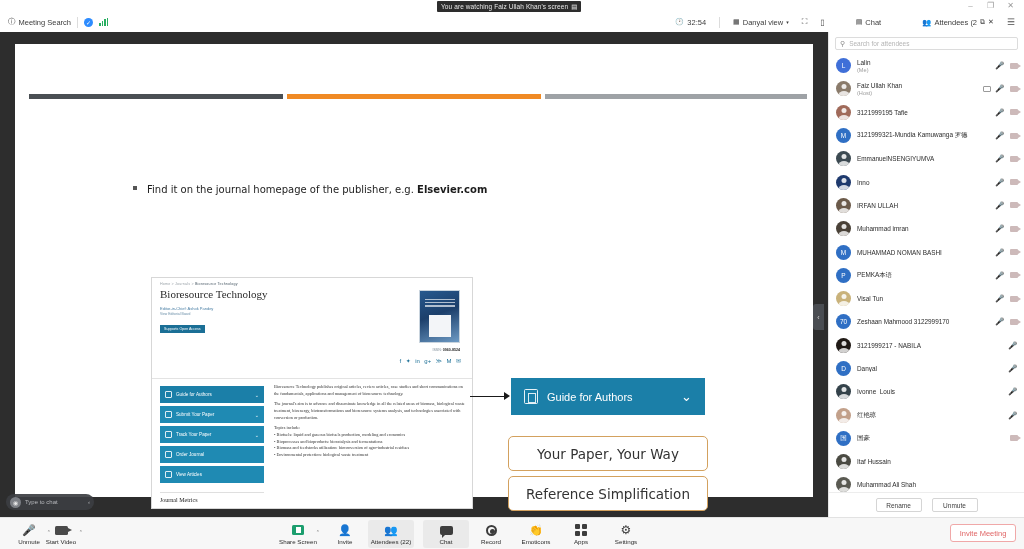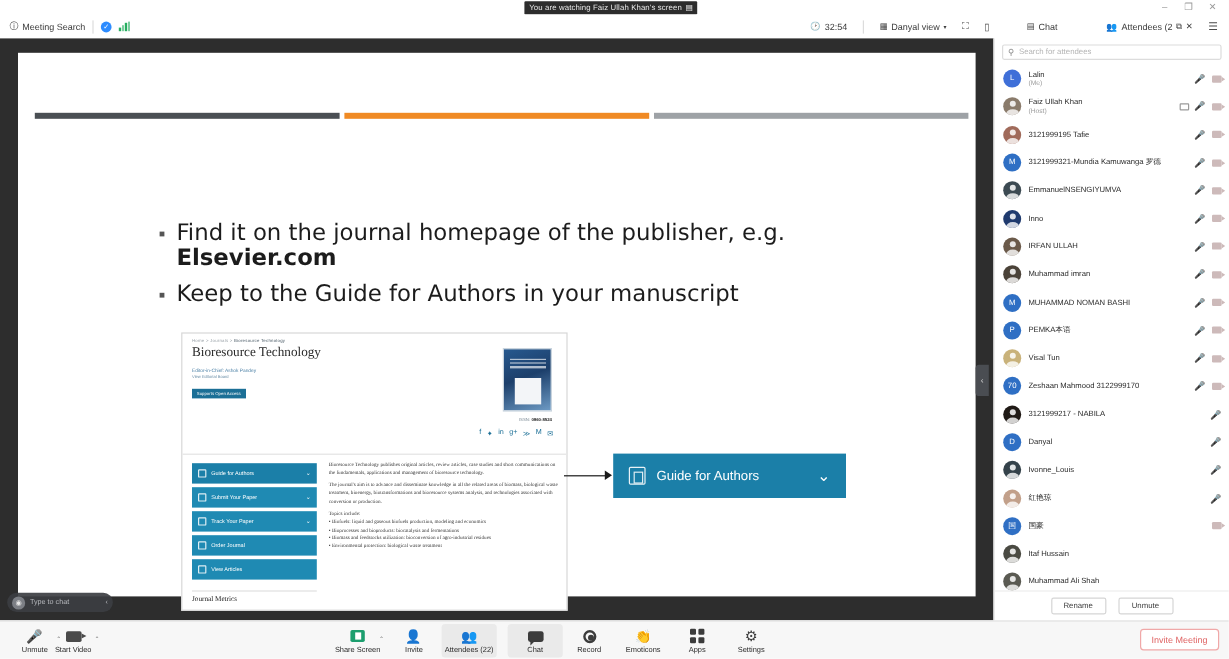--- a/index.html
+++ b/index.html
@@ -59,21 +59,21 @@
   .rule.grey { width: 262px; background: #9ea2a6; }
 
   .slide-title {
     position: absolute; left: 72px; top: 92px;
     font-family: "DejaVu Sans", sans-serif;
     font-size: 19px; font-weight: bold; color: #1e3668; letter-spacing: -0.3px;
   }
   .bullets { position: absolute; left: 118px; top: 140px; width: 600px; }
   .bullet { display: flex; gap: 10px; align-items: baseline; margin-bottom: 9px; }
   .bullet .sq { width: 4px; height: 4px; background: #555; flex: 0 0 auto; transform: translateY(-3px); }
-  .bullet .txt { font-family: "DejaVu Sans", sans-serif; font-size: 19px; color: #1c1c1c; line-height: 1.1; }
+  .bullet .txt { font-family: "DejaVu Sans", sans-serif; font-size: 10px; color: #1c1c1c; line-height: 1.1; }
   .bullet .txt b { font-weight: bold; }
 
   
   .jmock {
     position: absolute; left: 136px; top: 233px; width: 322px; height: 232px;
     background: #ffffff; border: 1px solid #d7d7d7; overflow: hidden;
   }
   .jm-crumb { font-size: 3.6px; color: #9aa2a8; padding: 4px 0 0 8px; letter-spacing: .2px; }
   .jm-crumb b { color: #4a5a66; font-weight: normal; }
   .jm-title { font-family: "Liberation Serif", serif; font-size: 11px; color: #2a2a2a; padding: 2px 0 0 8px; }
@@ -320,24 +320,20 @@
         <div class="rule orange"></div>
         <div class="rule grey"></div>
       </div>
 
 
       <div class="bullets">
         <div class="bullet">
           <span class="sq"></span>
           <span class="txt"><span>Find it on the journal homepage of the publisher, e.g. </span><b>Elsevier.com</b></span>
         </div>
-        <div class="bullet">
-          <span class="sq"></span>
-          <span class="txt">Keep to the Guide for Authors in your manuscript</span>
-        </div>
       </div>
 
       <div class="jmock">
         <div class="jm-crumb">
           <span>Home   &gt;   Journals   &gt;   </span><b>Bioresource Technology</b>
         </div>
         <div class="jm-title">Bioresource Technology</div>
         <div class="jm-eic">Editor-in-Chief: Ashok Pandey</div>
         <div class="jm-eb">View Editorial Board</div>
         <div class="jm-oa">Supports Open Access</div>
@@ -404,20 +400,22 @@
       </div>
 
       <div class="arrow-line"></div>
       <div class="arrow-head"></div>
 
       <div class="cta-teal">
         <span class="bic"></span>
         <span class="lbl">Guide for Authors</span>
         <span class="chv">⌄</span>
       </div>
+      <div class="cta-outline">Your Paper, Your Way</div>
+      <div class="cta-outline second">Reference Simplification</div>
 
       <div class="page-num">14</div>
     </div>
 
     <div class="mini-chat">
       <span class="mc-ic">◉</span>
       <span class="mc-txt">Type to chat</span>
       <span class="mc-chv">‹</span>
     </div>
 

